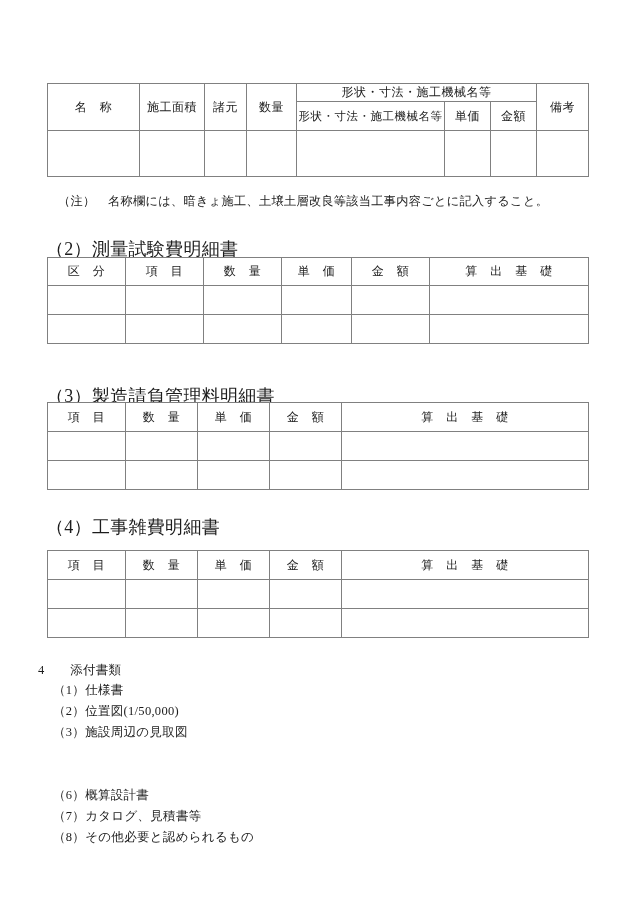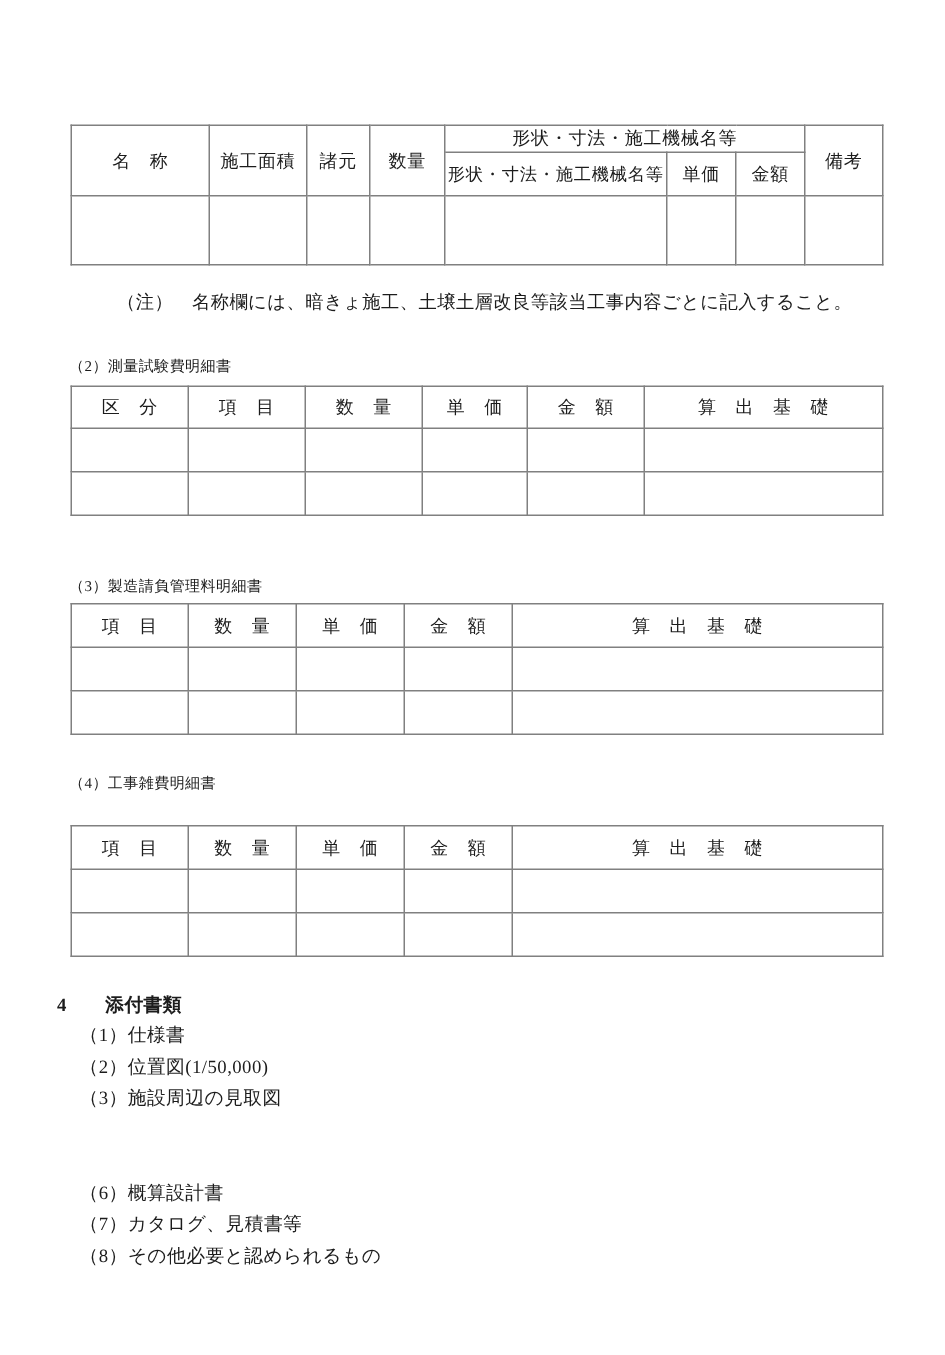--- a/index.html
+++ b/index.html
@@ -32,21 +32,21 @@
   }
   .note {
     position: absolute;
     font-size: 12.2px;
     line-height: 1.2;
     white-space: pre;
     letter-spacing: 0.3px;
   }
   .section-title {
     position: absolute;
-    font-size: 10px;
+    font-size: 18px;
     line-height: 1.2;
     white-space: pre;
     letter-spacing: 0.3px;
   }
 
   
   table.form {
     position: absolute;
     border-collapse: collapse;
     table-layout: fixed;
@@ -67,21 +67,20 @@
   }
   .sp1 { letter-spacing: 6px; padding-left: 6px; }
   .sp3 { letter-spacing: 2.5px; padding-left: 2.5px; font-family: Liberation Serif, serif; }
 
   
   .list-head {
     position: absolute;
     font-size: 12.5px;
     white-space: pre;
     letter-spacing: 0.3px;
-    font-weight: bold;
   }
   .list-item {
     position: absolute;
     font-size: 12.5px;
     white-space: pre;
     letter-spacing: 0.3px;
   }
 </style>
 </head>
 <body>
@@ -122,21 +121,21 @@
         <td class="empty"></td>
         <td class="empty"></td>
         <td class="empty"></td>
         <td class="empty"></td>
         <td class="empty"></td>
         <td class="empty"></td>
       </tr>
     </tbody>
   </table>
 
-  <div class="note" style="left:58px; top:194px;margin-left:20px;">（注）　名称欄には、暗きょ施工、土壌土層改良等該当工事内容ごとに記入すること。</div>
+  <div class="note" style="left:58px; top:194px;">（注）　名称欄には、暗きょ施工、土壌土層改良等該当工事内容ごとに記入すること。</div>
 
   <div class="section-title" style="left:46px; top:239px;">（2）測量試験費明細書</div>
 
   <table class="form" style="left:47px; top:257px; width:541px;">
     <colgroup>
       <col style="width:78px">
       <col style="width:78px">
       <col style="width:78px">
       <col style="width:70px">
       <col style="width:78px">

